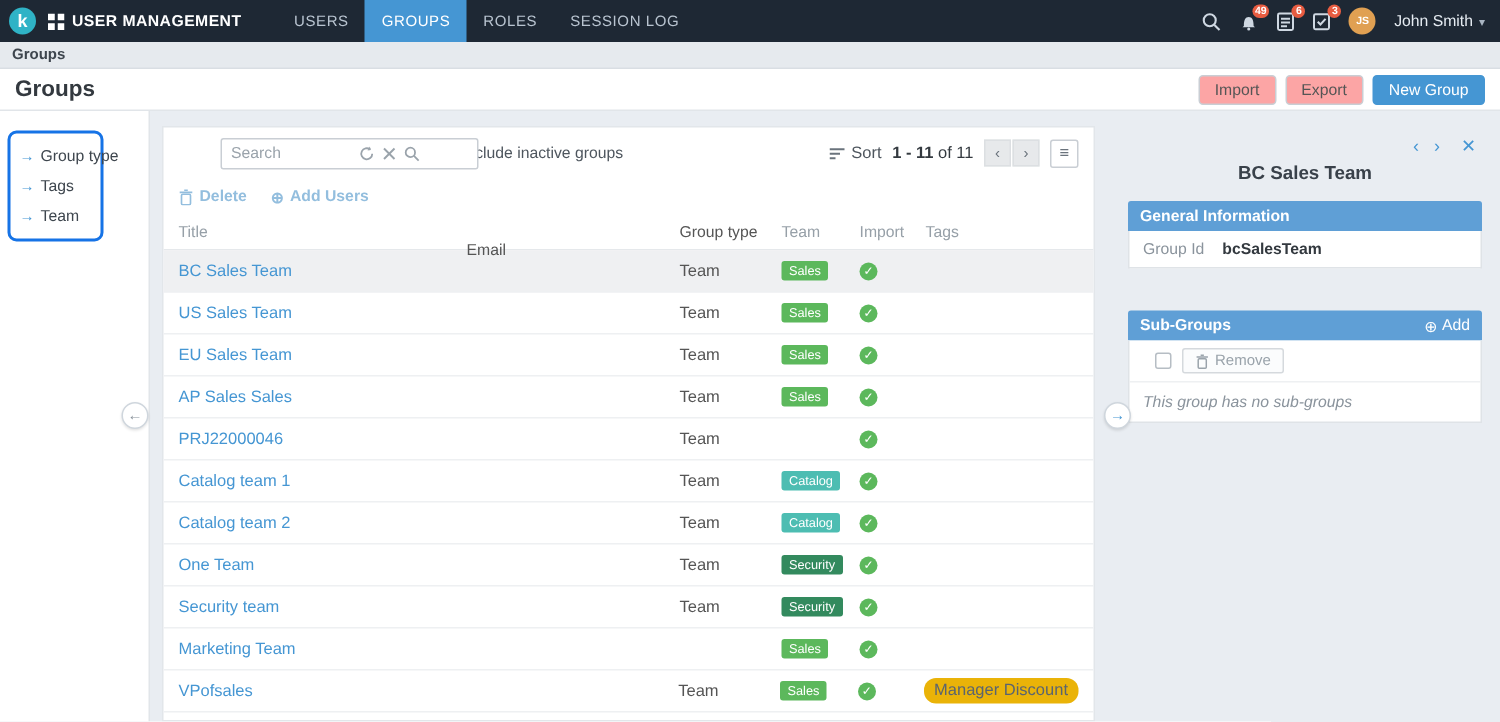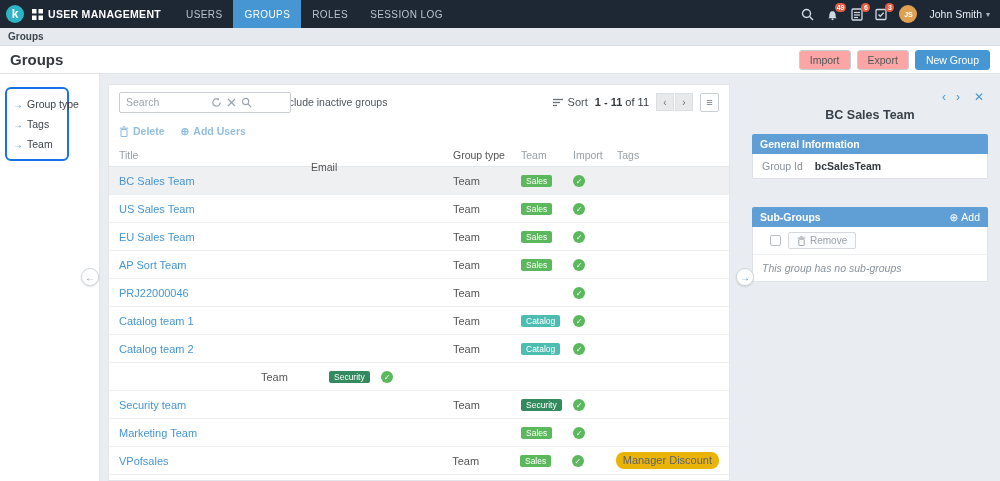--- a/index.html
+++ b/index.html
@@ -3,21 +3,21 @@
 <meta charset="utf-8">
 <style>
   * { margin:0; padding:0; box-sizing:border-box; }
   html,body { width:1000px; height:481px; }
   body { font-family:"Liberation Sans", sans-serif; background:#e9edf2; position:relative; overflow:hidden; font-size:11px; color:#444; }
 
   
   .topbar { position:absolute; top:0; left:0; width:1000px; height:28px; background:#1e2834; display:flex; align-items:center; color:#fff; z-index:10; }
   .logo { width:18px; height:18px; border-radius:50%; background:#2fb3c6; color:#fff; font-weight:bold; font-size:12px; display:flex; align-items:center; justify-content:center; margin:0 8px 0 6px; }
   .grid-icon { display:inline-flex; margin-right:5px; }
-  .app-title { font-weight:bold; font-size:10.5px; letter-spacing:.3px; margin-right:14px; white-space:nowrap; }
+  .app-title { font-weight:bold; font-size:10.5px; letter-spacing:.3px; margin-right:24px; white-space:nowrap; }
   .top-nav { display:flex; height:28px; align-items:stretch; }
   .nav-item { display:flex; align-items:center; padding:0 11px; font-size:10px; letter-spacing:.4px; color:#b9c4d0; cursor:pointer; white-space:nowrap; }
   .nav-item.active { background:#4596d3; color:#fff; }
   .top-right { margin-left:auto; display:flex; align-items:center; gap:12px; padding-right:10px; }
   .tb-icon { position:relative; display:inline-flex; cursor:pointer; }
   .badge-dot { position:absolute; top:-5px; right:-7px; background:#e85c41; color:#fff; font-size:7px; line-height:9px; min-width:9px; padding:0 2px; border-radius:6px; text-align:center; font-weight:bold; }
   .avatar { width:18px; height:18px; border-radius:50%; background:#e0a052; color:#fff; font-size:7px; font-weight:bold; display:flex; align-items:center; justify-content:center; }
   .user-name { display:flex; align-items:center; gap:4px; font-size:10.5px; color:#e6ecf2; cursor:pointer; white-space:nowrap; }
   .caret { font-size:8px; color:#a9b5c2; }
 
@@ -35,21 +35,21 @@
   .sidebar { position:absolute; top:74px; left:0; width:100px; height:407px; background:#fff; border-right:1px solid #e1e5e9; }
   .sb-box { position:absolute; top:13px; left:5px; width:64px; border:2px solid #1673e6; border-radius:6px; padding:5px 4px; }
   .sb-item { display:flex; align-items:center; gap:4px; font-size:10.5px; color:#3e464e; padding:4px 2px; cursor:pointer; white-space:nowrap; }
   .sb-arrow { color:#4596d3; font-size:10px; }
   .edge-btn { position:absolute; width:18px; height:18px; border-radius:50%; background:#fff; border:1px solid #cfd6dd; box-shadow:0 1px 2px rgba(0,0,0,.12); display:flex; align-items:center; justify-content:center; font-size:10px; color:#8a939c; cursor:pointer; z-index:5; }
   .edge-btn.right { color:#4596d3; }
 
   
   .mainpanel { position:absolute; top:84px; left:108px; width:622px; height:397px; background:#fff; border:1px solid #e2e6ea; overflow:hidden; }
   .controls { display:flex; align-items:center; height:34px; padding:0 10px; }
-  .searchwrap { position:relative; width:137px; }
+  .searchwrap { position:relative; width:137px;margin-left:28px; }
   .searchwrap input { width:172px; height:21px; border:1px solid #c9ced4; border-radius:2px; padding:0 48px 0 6px; font-size:10.5px; font-family:inherit; color:#444; }
   .searchwrap input::placeholder { color:#9aa3ab; }
   .search-icons { position:absolute; right:4px; top:0; height:21px; display:flex; align-items:center; gap:5px; }
   .sico { display:inline-flex; cursor:pointer; }
   .chk-line { display:flex; align-items:center; gap:5px; margin-left:8px; color:#4e565e; font-size:10.5px; cursor:pointer; }
   .cbox { width:11px; height:11px; border:1px solid #b6bdc4; border-radius:2px; background:#fff; display:inline-block; }
   .ctrl-right { margin-left:auto; display:flex; align-items:center; gap:7px; }
   .sort-lbl { display:flex; align-items:center; gap:4px; color:#4e565e; cursor:pointer; }
   .pg-text { color:#33393f; }
   .pg-text b { font-weight:bold; }
@@ -276,21 +276,21 @@
       </div>
       <div class="trow">
         <div class="c-title"><a href="#">EU Sales Team</a></div>
         <div class="c-email"></div>
         <div class="c-type">Team</div>
         <div class="c-team"><span class="badge" style="background:#5cb85c">Sales</span></div>
         <div class="c-active"><span class="check">✓</span></div>
         <div class="c-tags"></div>
       </div>
       <div class="trow">
-        <div class="c-title"><a href="#">AP Sort Team</a></div>
+        <div class="c-title"><a href="#">AP Sales Sales</a></div>
         <div class="c-email"></div>
         <div class="c-type">Team</div>
         <div class="c-team"><span class="badge" style="background:#5cb85c">Sales</span></div>
         <div class="c-active"><span class="check">✓</span></div>
         <div class="c-tags"></div>
       </div>
       <div class="trow">
         <div class="c-title"><a href="#">PRJ22000046</a></div>
         <div class="c-email"></div>
         <div class="c-type">Team</div>
@@ -308,20 +308,21 @@
       </div>
       <div class="trow">
         <div class="c-title"><a href="#">Catalog team 2</a></div>
         <div class="c-email"></div>
         <div class="c-type">Team</div>
         <div class="c-team"><span class="badge" style="background:#4dbdb2">Catalog</span></div>
         <div class="c-active"><span class="check">✓</span></div>
         <div class="c-tags"></div>
       </div>
       <div class="trow">
+        <div class="c-title"><a href="#">One Team</a></div>
         <div class="c-email"></div>
         <div class="c-type">Team</div>
         <div class="c-team"><span class="badge" style="background:#338a5e">Security</span></div>
         <div class="c-active"><span class="check">✓</span></div>
         <div class="c-tags"></div>
       </div>
       <div class="trow">
         <div class="c-title"><a href="#">Security team</a></div>
         <div class="c-email"></div>
         <div class="c-type">Team</div>

